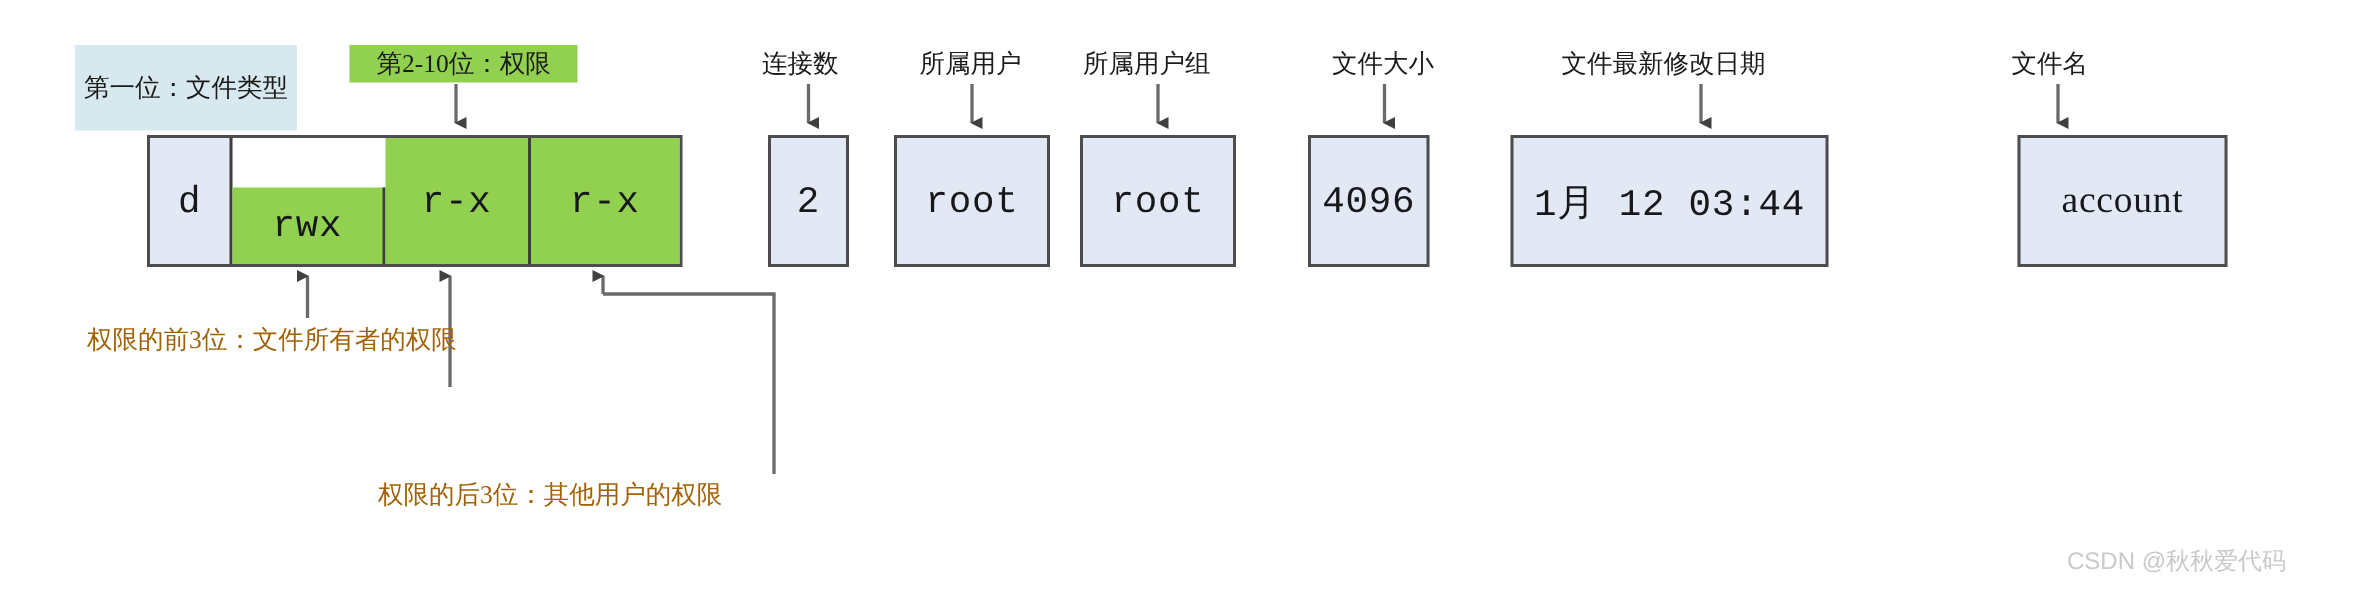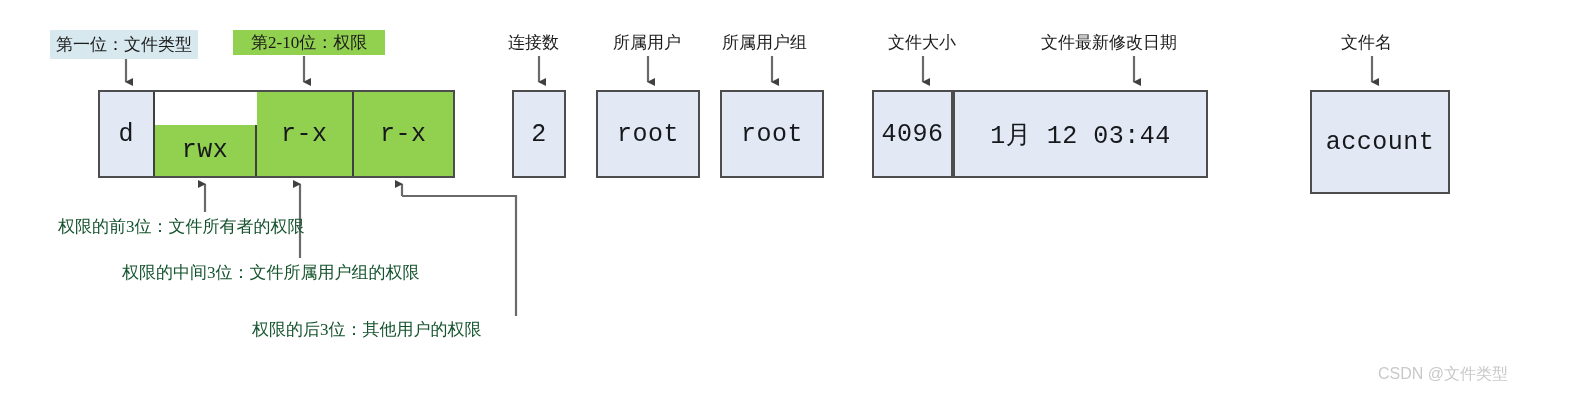--- a/index.html
+++ b/index.html
@@ -20,21 +20,21 @@
   .caption {
     position: absolute;
     font-family: "Liberation Serif", "DejaVu Serif", serif;
     font-size: 17px;
     color: #1b1b1b;
     white-space: nowrap;
     line-height: 1.25;
   }
   .caption.hl-blue {
     background: #d7e8ee;
-    padding: 4px 6px;
+    padding: 18px 6px;
   }
   .caption.hl-green {
     background: #92d050;
     padding: 2px 18px;
   }
 
   
   .fbox {
     position: absolute;
     box-sizing: border-box;
@@ -70,21 +70,21 @@
   }
   .perm-cell:last-child { border-right: none; }
   .perm-cell.type  { background: #e3e9f4; }
   .perm-cell.perm  { background: #92d050; }
 
   
   .anno {
     position: absolute;
     font-family: "Liberation Serif", "DejaVu Serif", serif;
     font-size: 17px;
-    color: #14532d;
+    color: #a16207;
     white-space: nowrap;
   }
 
   
   .watermark {
     position: absolute;
     font-family: "Liberation Sans", "DejaVu Sans", sans-serif;
     font-size: 16px;
     color: #c9c9c9;
     white-space: nowrap;
@@ -149,22 +149,21 @@
     <div class="perm-cell type" style="width:55px;">d</div>
     <div class="perm-cell perm" style="width:103px;margin-top:33px;">rwx</div>
     <div class="perm-cell perm" style="width:97px;">r-x</div>
     <div class="perm-cell perm" style="width:100px;">r-x</div>
   </div>
 
   <div class="fbox" style="left:512px;  top:90px; width:54px;  height:88px;">2</div>
   <div class="fbox" style="left:596px;  top:90px; width:104px; height:88px;">root</div>
   <div class="fbox" style="left:720px;  top:90px; width:104px; height:88px;">root</div>
   <div class="fbox" style="left:872px;  top:90px; width:81px; height:88px;text-align:right;">4096</div>
-  <div class="fbox" style="left:953px; top:90px; width:255px; height:88px;">1月  12 03:44</div>
-  <div class="fbox" style="left:1310px; top:90px; width:140px; height:104px;">account</div>
+  <div class="fbox" style="left:1007px; top:90px; width:212px; height:88px;">1月  12 03:44</div>
+  <div class="fbox" style="left:1345px; top:90px; width:140px; height:88px;font-family:Liberation Serif, serif;">account</div>
 
   <div class="anno" style="left:58px;  top:215px;">权限的前3位：文件所有者的权限</div>
-  <div class="anno" style="left:122px; top:261px;">权限的中间3位：文件所属用户组的权限</div>
   <div class="anno" style="left:252px; top:318px;">权限的后3位：其他用户的权限</div>
 
-  <div class="watermark" style="left:1378px; top:364px;">CSDN @文件类型</div>
+  <div class="watermark" style="left:1378px; top:364px;">CSDN @秋秋爱代码</div>
 
 </div>
 
 </body></html>

